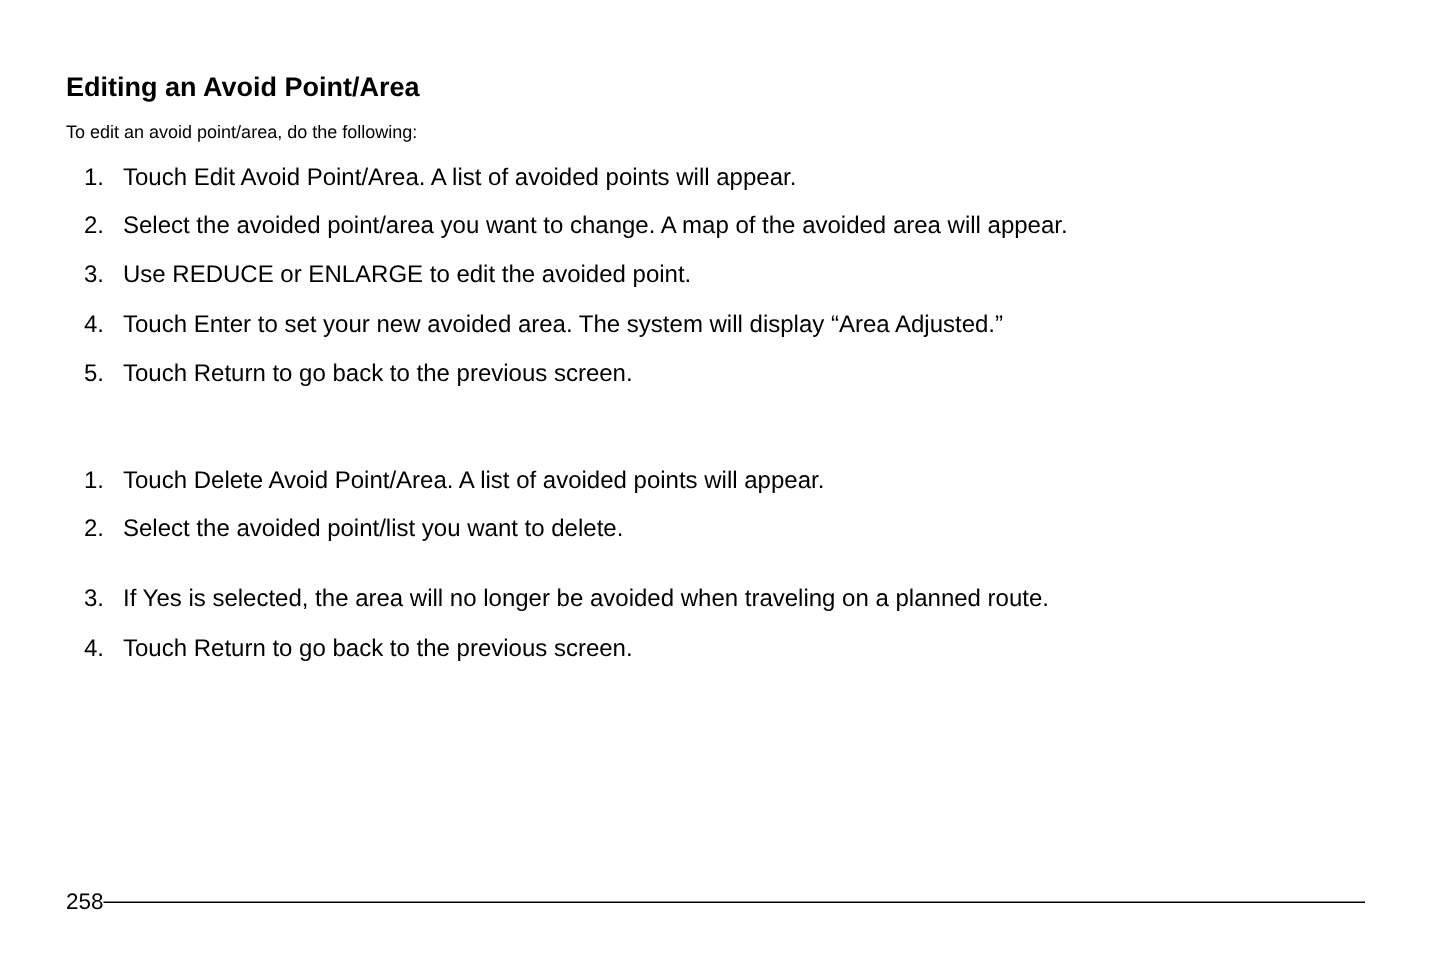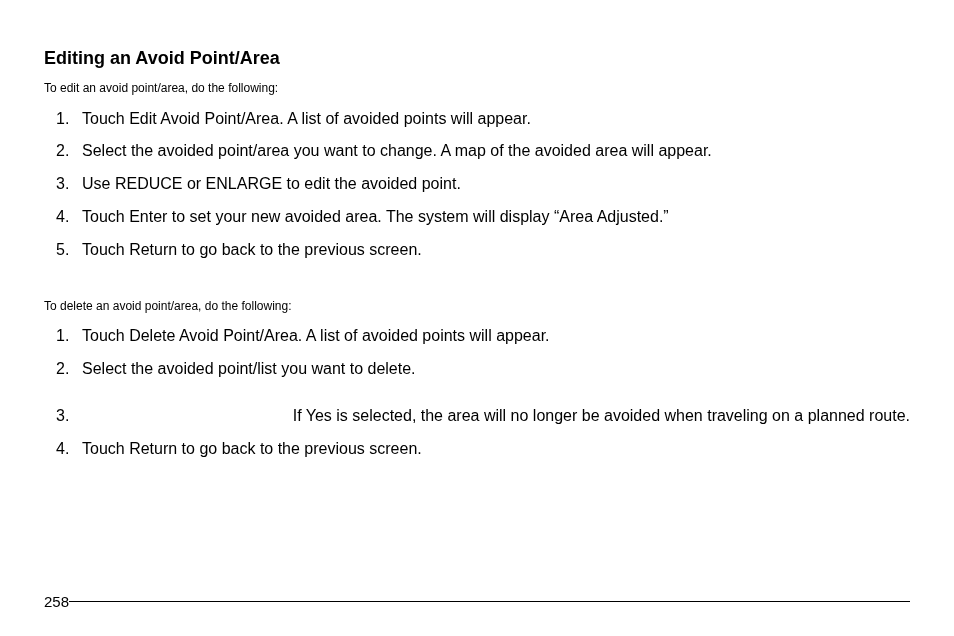--- a/index.html
+++ b/index.html
@@ -50,21 +50,20 @@
       left: -10px;
       top: 0;
     }
     .step-text {
       display: block;
       margin-top: 12px;
     }
     .step-extra {
       display: block;
       margin-top: 26px;
-      text-align: right;
     }
     .footer {
       position: absolute;
       bottom: 26px;
       left: 44px;
       right: 44px;
       display: flex;
       align-items: center;
     }
     .page-number {
@@ -101,21 +100,20 @@
         <span class="step-text">Touch Enter to set your new avoided area. The system will display “Area Adjusted.”</span>
       </li>
       <li>
         <span class="step-number">5.</span>
         <span class="step-text">Touch Return to go back to the previous screen.</span>
       </li>
     </ol>
   </div>
 
   <div class="column">
-    <p class="intro-text">To delete an avoid point/area, do the following:</p>
     <ol class="steps-list">
       <li>
         <span class="step-number">1.</span>
         <span class="step-text">Touch Delete Avoid Point/Area. A list of avoided points will appear.</span>
       </li>
       <li>
         <span class="step-number">2.</span>
         <span class="step-text">Select the avoided point/list you want to delete.</span>
       </li>
       <li>

